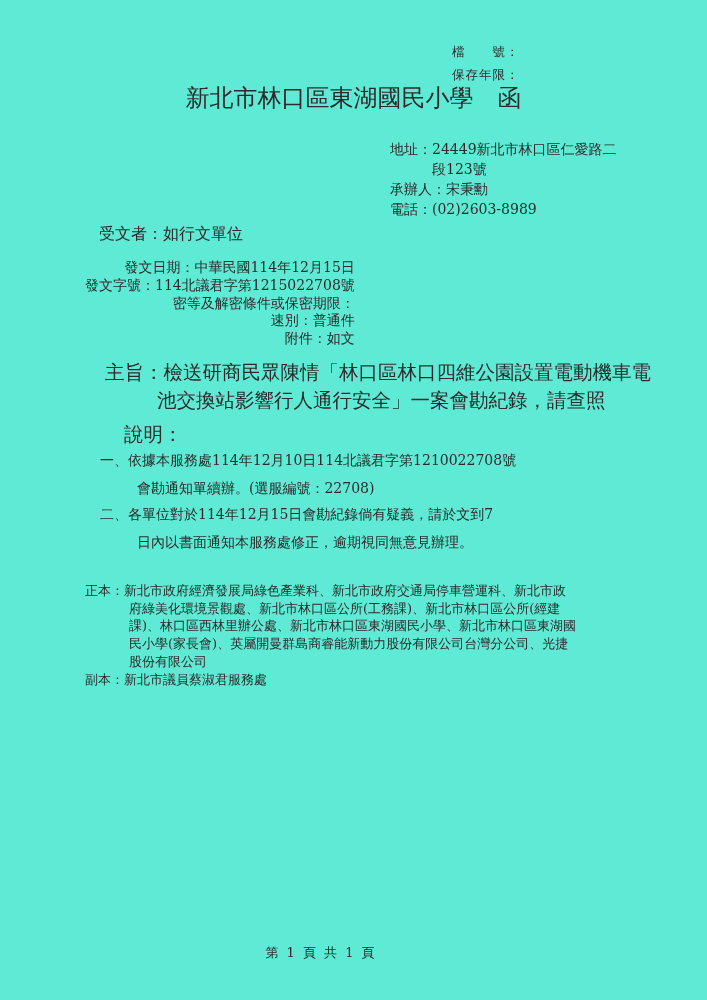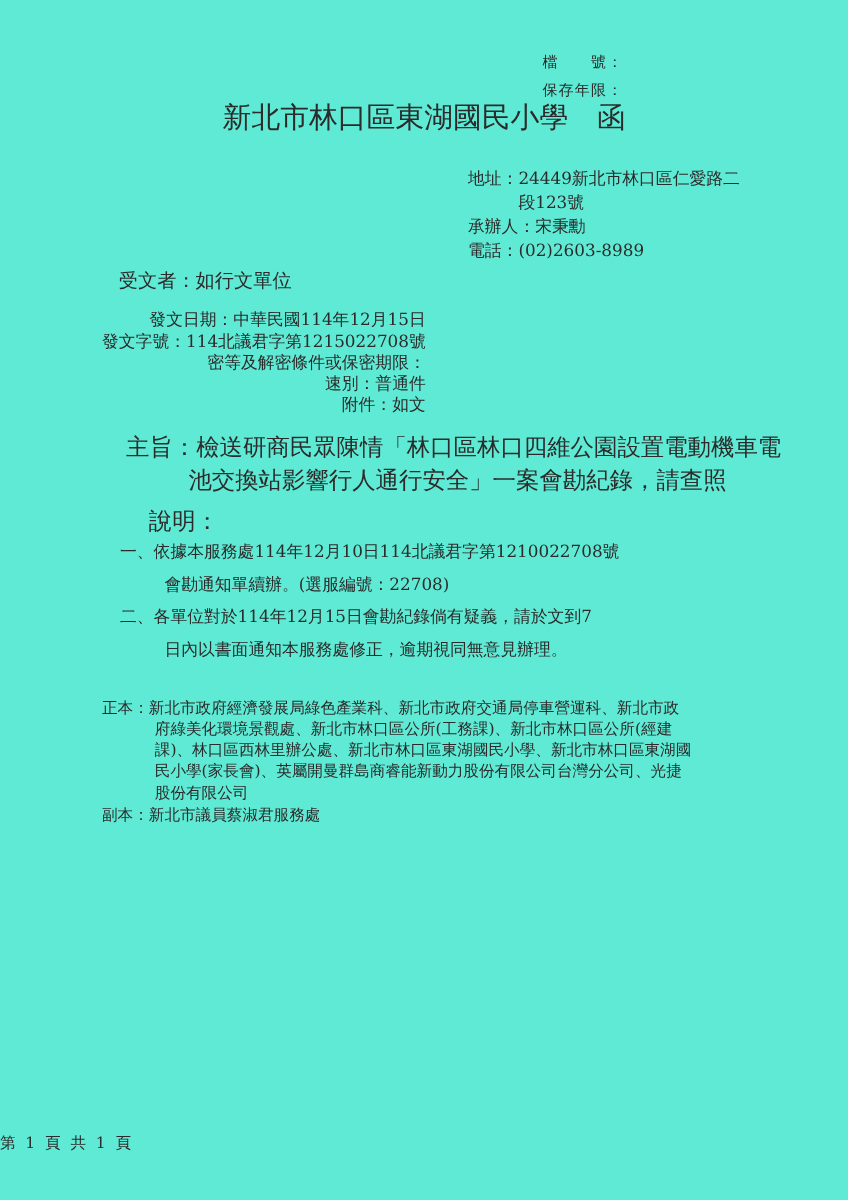--- a/index.html
+++ b/index.html
@@ -117,20 +117,21 @@
     width: 548px;
     padding-left: 44px;
     text-indent: -44px;
     white-space: pre-line;
   }
   .page-footer {
     position: absolute;
     top: 944px;
     left: 0;
     width: 642px;
+    text-align: center;
     font-size: 13px;
     letter-spacing: 2px;
   }
 </style>
 </head>
 <body>
 
 <div class="page">
 
   <div class="file-header">

